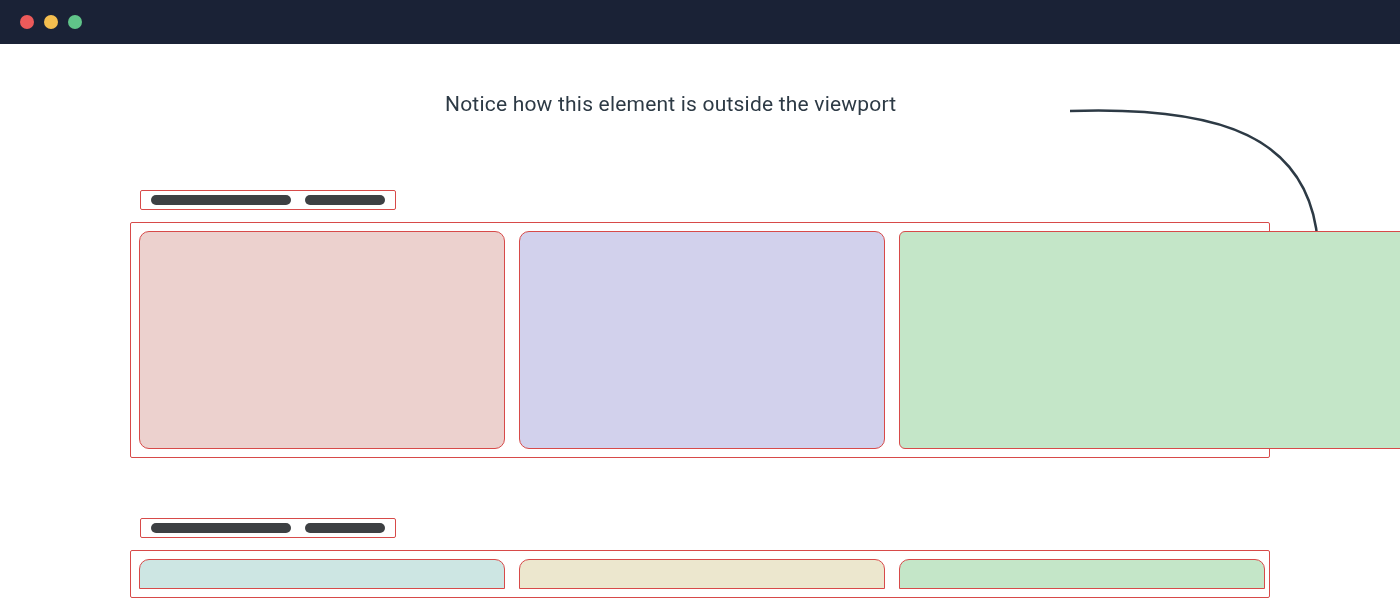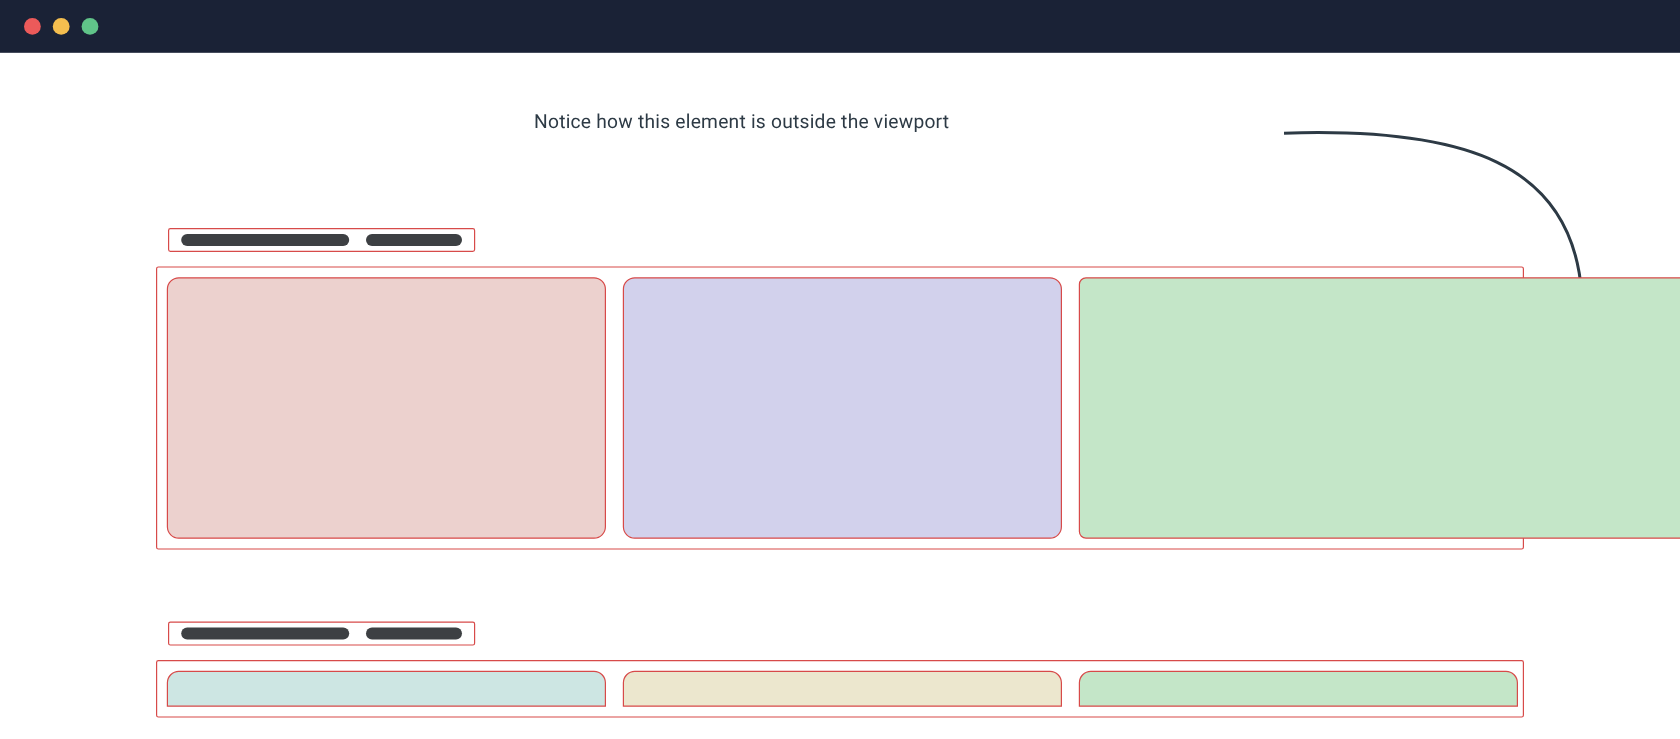--- a/index.html
+++ b/index.html
@@ -31,21 +31,21 @@
     border-radius: 50%;
   }
   .traffic-red    { background: #ec5a5a; }
   .traffic-yellow { background: #f4be4f; }
   .traffic-green  { background: #60c489; }
 
   .annotation {
     position: absolute;
     top: 92px;
     left: 445px;
-    font-size: 16px;
+    font-size: 21px;
     color: #2d3a45;
     letter-spacing: 0.2px;
   }
 
   
   .arrow-svg {
     position: absolute;
     top: 96px;
     left: 1060px;
     width: 300px;

